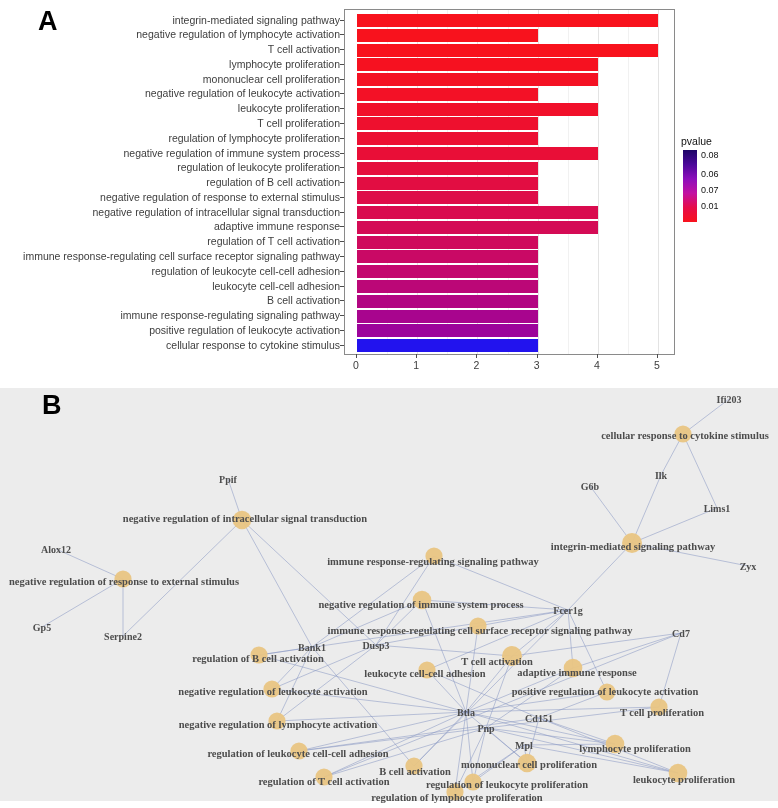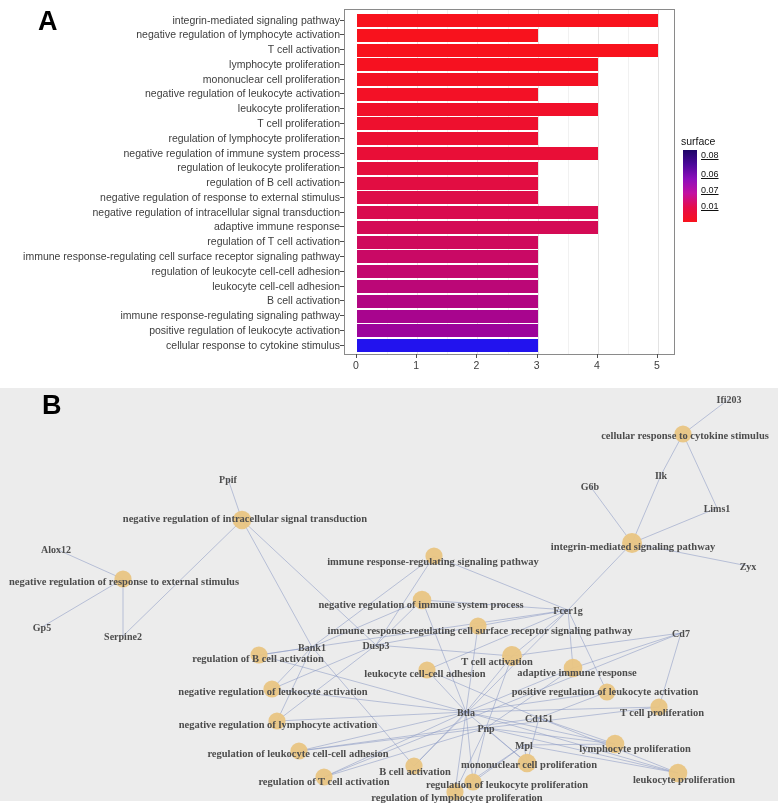--- a/index.html
+++ b/index.html
@@ -13,21 +13,21 @@
   .grid{position:absolute;top:0;bottom:0;width:1px;}
   .grid.major{background:#e3e3e3;}
   .grid.minor{background:#f1f1f1;}
   .bar{position:absolute;left:12px;}
   .cat-label{position:absolute;height:12px;line-height:12px;font-size:10.5px;color:#3d3d3d;
        text-align:right;white-space:nowrap;}
   .xtick-label{position:absolute;width:22px;text-align:center;font-size:10.5px;color:#3d3d3d;}
   .tickmark{position:absolute;background:#4d4d4d;}
   #legend-title{position:absolute;left:681px;top:135px;font-size:10.5px;color:#111;}
   #legend-grad{position:absolute;left:683px;top:150px;width:14px;height:72px;}
-  .legend-tick{position:absolute;left:701px;font-size:9px;color:#111;height:10px;line-height:10px;text-decoration:underline;}
+  .legend-tick{position:absolute;left:701px;font-size:9px;color:#111;height:10px;line-height:10px;}
   
   #panelB-bg{position:absolute;left:0;top:388px;width:778px;height:413px;background:#ececec;}
   #netB{position:absolute;left:0;top:388px;}
   #netB text{font-family:"Liberation Serif",serif;font-weight:bold;fill:#4d4d4d;}
   #netB text.pathway{font-size:10.5px;}
   #netB text.gene{font-size:10px;}
   #netB line.edge{stroke:#8b9ac4;stroke-width:0.9;opacity:0.62;}
   #netB circle.pnode{fill:#e9c583;opacity:0.95;}
 </style>
 </head>
@@ -127,21 +127,21 @@
         <div class="xtick-label" style="left: 405.2px; top: 359px;">1</div>
         <div class="tickmark" style="left: 476.4px; top: 354px; width: 1px; height: 4px;"></div>
         <div class="xtick-label" style="left: 465.4px; top: 359px;">2</div>
         <div class="tickmark" style="left: 536.6px; top: 354px; width: 1px; height: 4px;"></div>
         <div class="xtick-label" style="left: 525.6px; top: 359px;">3</div>
         <div class="tickmark" style="left: 596.8px; top: 354px; width: 1px; height: 4px;"></div>
         <div class="xtick-label" style="left: 585.8px; top: 359px;">4</div>
         <div class="tickmark" style="left: 657px; top: 354px; width: 1px; height: 4px;"></div>
         <div class="xtick-label" style="left: 646px; top: 359px;">5</div>
       </div>
-    <div id="legend-title">surface</div>
+    <div id="legend-title">pvalue</div>
     <div id="legend-grad" style="background: linear-gradient(rgb(28, 5, 102), rgb(75, 8, 153), rgb(140, 15, 187), rgb(194, 17, 162), rgb(230, 13, 73), rgb(248, 18, 29));"></div>
     <div id="legendTicks">
         <div class="legend-tick" style="top: 149.968px;">0.08</div>
         <div class="legend-tick" style="top: 168.976px;">0.06</div>
         <div class="legend-tick" style="top: 185.032px;">0.07</div>
         <div class="legend-tick" style="top: 201.016px;">0.01</div>
       </div>
   </div>
 
   <div id="panelB-bg"></div>

